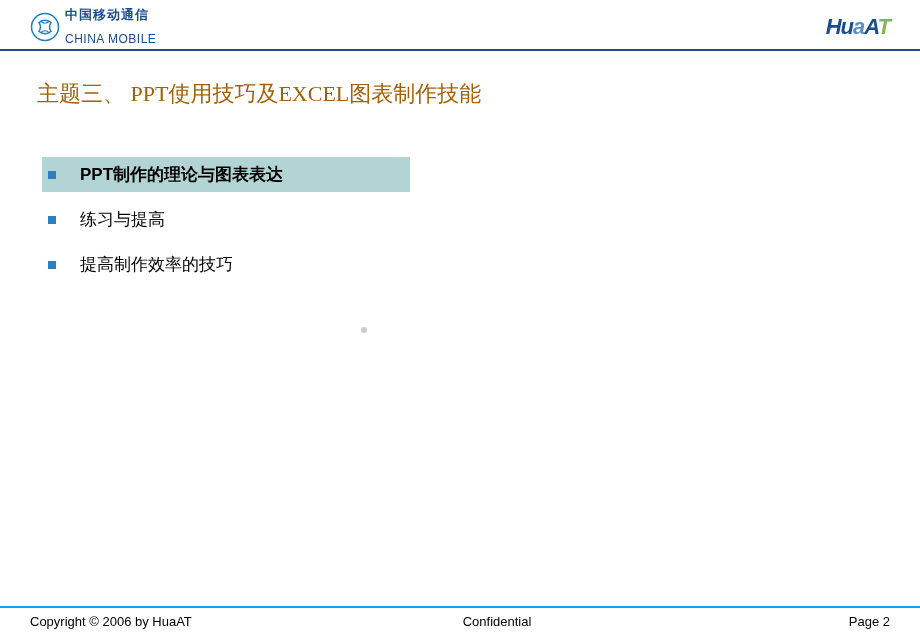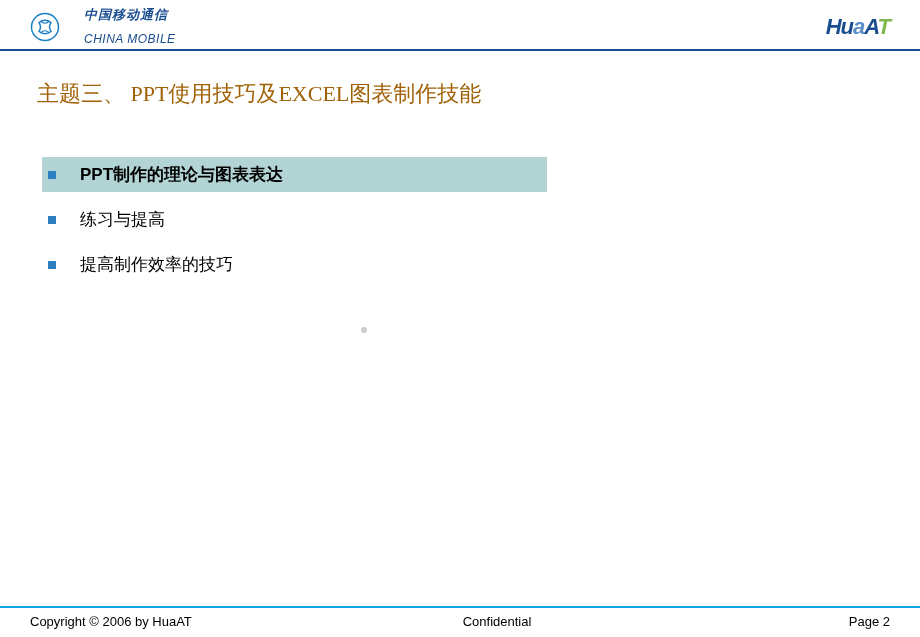--- a/index.html
+++ b/index.html
@@ -14,22 +14,21 @@
     .header {
       display: flex;
       justify-content: space-between;
       align-items: center;
       padding: 8px 30px 4px 30px;
       border-bottom: 2px solid #1a4d8f;
     }
     .logo-left {
       display: flex;
       align-items: center;
-      gap: 24px;
-      font-style: italic;
+      gap: 5px;
     }
     .cm-icon {
       width: 30px;
       height: 30px;
     }
     .cm-text {
       display: flex;
       flex-direction: column;
       line-height: 1;
     }
@@ -67,21 +66,21 @@
     }
     .bullet-item {
       display: flex;
       align-items: center;
       margin-bottom: 22px;
       font-size: 17px;
       color: #000;
     }
     .bullet-item.highlighted {
       background: #b2d4d4;
-      width: 505px;
+      width: 368px;
       padding: 6px 0;
       margin-bottom: 16px;
     }
     .bullet-item.highlighted .bullet-text {
       font-weight: bold;
     }
     .bullet-sq {
       width: 8px;
       height: 8px;
       background: #2e7fbf;

